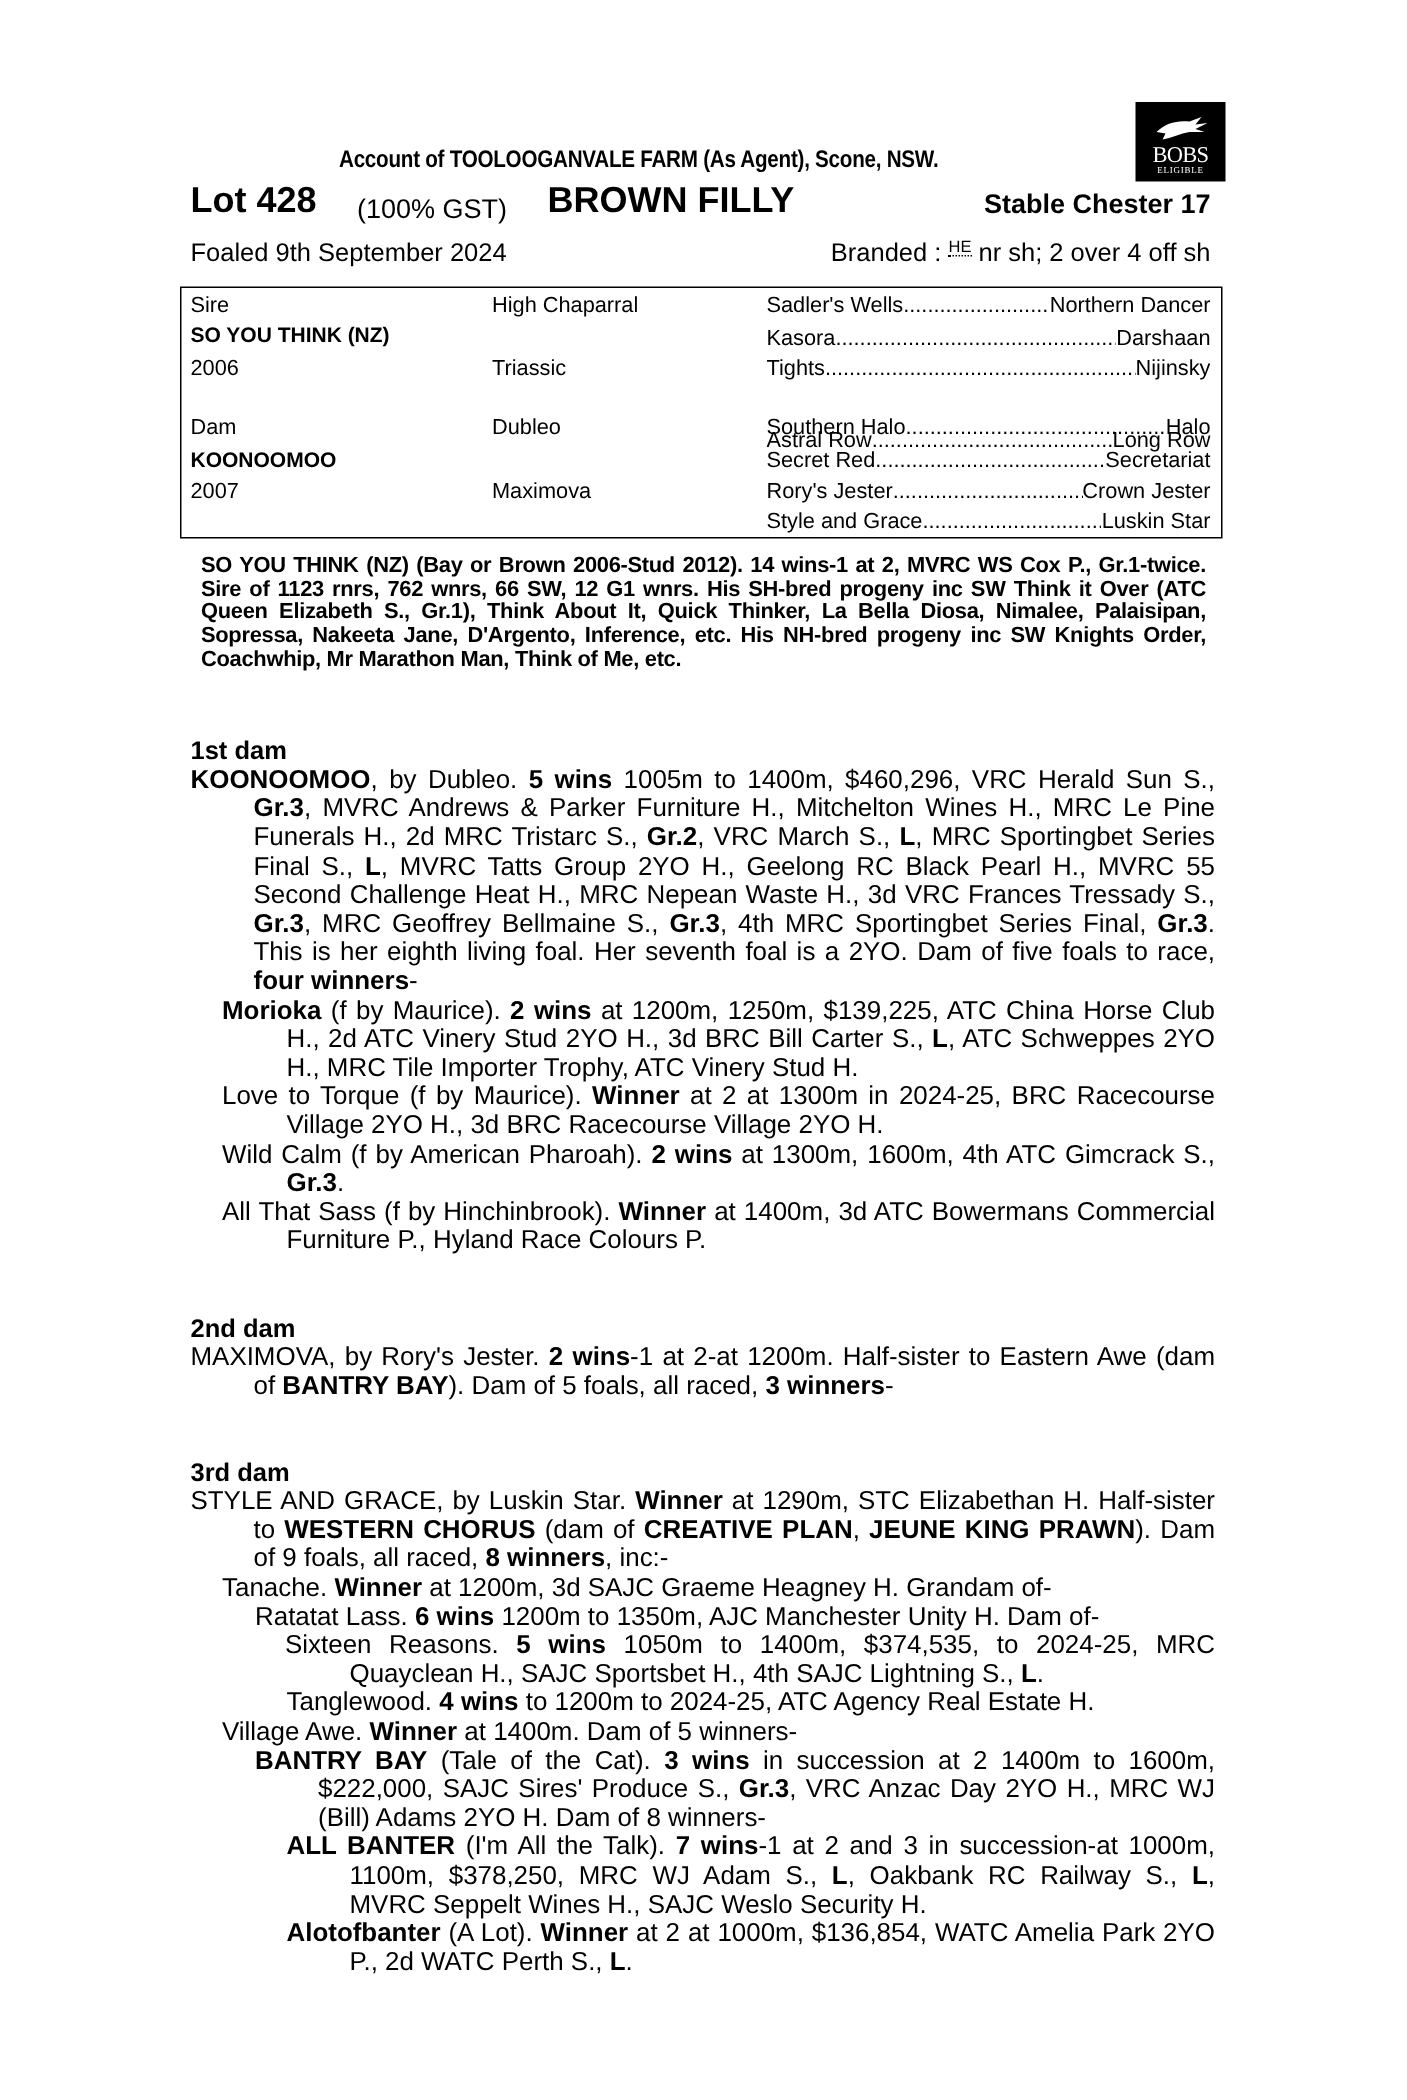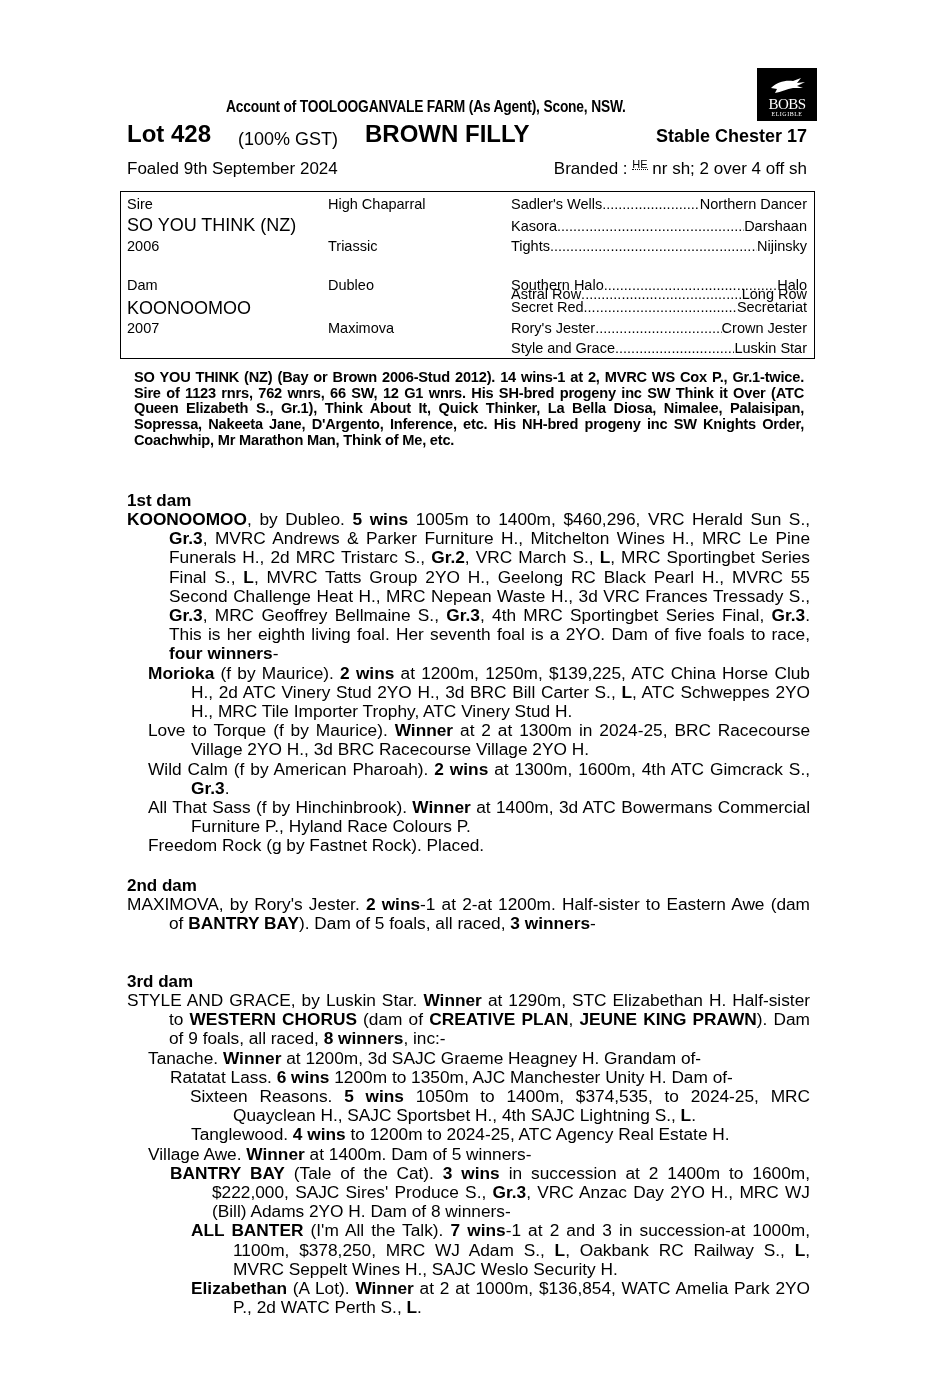--- a/index.html
+++ b/index.html
@@ -12,21 +12,21 @@
   .lotline { position: absolute; left: 127px; top: 120px; width: 683px; height: 30px; }
   .lot-label { position: absolute; left: 0; top: 0; font-weight: bold; font-size: 24px; }
   .gst { position: absolute; left: 111px; top: 9px; font-size: 18px; }
   .sex { position: absolute; left: 238px; top: 0; font-weight: bold; font-size: 24px; }
   .stable { position: absolute; right: 3px; top: 6px; font-weight: bold; font-size: 18px; }
   .foaled { position: absolute; left: 127px; top: 159px; font-size: 17px; }
   .branded { position: absolute; right: 131px; top: 159px; font-size: 17px; white-space: nowrap; }
   .brand-mark { display: inline-block; font-size: 11px; vertical-align: 6px; border-bottom: 1px dotted #000; line-height: 10px; }
   .pedigree { position: absolute; left: 120px; top: 191px; width: 695px; height: 168px; border: 1.5px solid #000; box-sizing: border-box; }
   .ped-cell { position: absolute; font-size: 14.5px; white-space: nowrap; }
-  .ped-bold { font-weight: normal; font-size: 18px; }
+  .ped-bold { font-weight: bold; font-size: 14px; }
   .gd { position: absolute; left: 390px; width: 296px; font-size: 14.5px; display: flex; white-space: nowrap; overflow: hidden; }
   .gd .dots { flex: 1; overflow: hidden; }
   .gd .dots::before { content: "................................................................................................"; letter-spacing: 0px; }
   .sire-note { position: absolute; left: 134px; top: 370px; width: 670px; font-weight: bold; font-size: 14.6px; line-height: 15.7px; text-align: justify; letter-spacing: -0.2px; }
   .section { position: absolute; left: 127px; width: 683px; font-size: 17.3px; line-height: 19.2px; }
   .section h3 { margin: 0; font-size: 17px; font-weight: 900; line-height: 19px; }
   .para { text-align: justify; }
   .para b { font-weight: 900; }
   .indent0 { padding-left: 42px; text-indent: -42px; }
   .indent1 { padding-left: 64px; text-indent: -43px; }
@@ -119,32 +119,31 @@
 <div class="sire-note last-line-left">SO YOU THINK (NZ) (Bay or Brown 2006-Stud 2012). 14 wins-1 at 2, MVRC WS Cox P., Gr.1-twice. Sire of 1123 rnrs, 762 wnrs, 66 SW, 12 G1 wnrs. His SH-bred progeny inc SW Think it Over (ATC Queen Elizabeth S., Gr.1), Think About It, Quick Thinker, La Bella Diosa, Nimalee, Palaisipan, Sopressa, Nakeeta Jane, D'Argento, Inference, etc. His NH-bred progeny inc SW Knights Order, Coachwhip, Mr Marathon Man, Think of Me, etc.</div>
 
 <div class="section" style="top:491px;">
   <h3>1st dam</h3>
   <div class="para indent0 last-line-left"><b>KOONOOMOO</b><span>, by Dubleo. </span><b>5 wins</b><span> 1005m to 1400m, $460,296, VRC Herald Sun S., </span><b>Gr.3</b><span>, MVRC Andrews &amp; Parker Furniture H., Mitchelton Wines H., MRC Le Pine Funerals H., 2d MRC Tristarc S., </span><b>Gr.2</b><span>, VRC March S., </span><b>L</b><span>, MRC Sportingbet Series Final S., </span><b>L</b><span>, MVRC Tatts Group 2YO H., Geelong RC Black Pearl H., MVRC 55 Second Challenge Heat H., MRC Nepean Waste H., 3d VRC Frances Tressady S., </span><b>Gr.3</b><span>, MRC Geoffrey Bellmaine S., </span><b>Gr.3</b><span>, 4th MRC Sportingbet Series Final, </span><b>Gr.3</b><span>. This is her eighth living foal. Her seventh foal is a 2YO. Dam of five foals to race, </span><b>four winners</b><span>-</span></div>
 
   <div class="para indent1 last-line-left"><b>Morioka</b><span> (f by Maurice). </span><b>2 wins</b><span> at 1200m, 1250m, $139,225, ATC China Horse Club H., 2d ATC Vinery Stud 2YO H., 3d BRC Bill Carter S., </span><b>L</b><span>, ATC Schweppes 2YO H., MRC Tile Importer Trophy, ATC Vinery Stud H.</span></div>
   <div class="para indent1 last-line-left"><span>Love to Torque</span><span> (f by Maurice). </span><b>Winner</b><span> at 2 at 1300m in 2024-25, BRC Racecourse Village 2YO H., 3d BRC Racecourse Village 2YO H.</span></div>
   <div class="para indent1 last-line-left"><span>Wild Calm</span><span> (f by American Pharoah). </span><b>2 wins</b><span> at 1300m, 1600m, 4th ATC Gimcrack S., </span><b>Gr.3</b><span>.</span></div>
   <div class="para indent1 last-line-left"><span>All That Sass</span><span> (f by Hinchinbrook). </span><b>Winner</b><span> at 1400m, 3d ATC Bowermans Commercial Furniture P., Hyland Race Colours P.</span></div>
-  <div class="para indent1 last-line-left"><span>Freedom Rock</span><span> (g by Fastnet Rock). Placed.</span></div>
 </div>
 
 <div class="section" style="top:876px;">
   <h3>2nd dam</h3>
   <div class="para indent0 last-line-left"><span>MAXIMOVA, by Rory's Jester. </span><b>2 wins</b><span>-1 at 2-at 1200m. Half-sister to Eastern Awe (dam of </span><b>BANTRY BAY</b><span>). Dam of 5 foals, all raced, </span><b>3 winners</b><span>-</span></div>
 </div>
 
 <div class="section" style="top:972px;">
   <h3>3rd dam</h3>
   <div class="para indent0 last-line-left"><span>STYLE AND GRACE, by Luskin Star. </span><b>Winner</b><span> at 1290m, STC Elizabethan H. Half-sister to </span><b>WESTERN CHORUS</b><span> (dam of </span><b>CREATIVE PLAN</b><span>, </span><b>JEUNE KING PRAWN</b><span>). Dam of 9 foals, all raced, </span><b>8 winners</b><span>, inc:-</span></div>
   <div class="para indent1 last-line-left"><span>Tanache. </span><b>Winner</b><span> at 1200m, 3d SAJC Graeme Heagney H. Grandam of-</span></div>
   <div class="para indent5 last-line-left"><span>Ratatat Lass. </span><b>6 wins</b><span> 1200m to 1350m, AJC Manchester Unity H. Dam of-</span></div>
   <div class="para indent6 last-line-left" style="padding-left:106px;text-indent:-43px;"><span>Sixteen Reasons. </span><b>5 wins</b><span> 1050m to 1400m, $374,535, to 2024-25, MRC Quayclean H., SAJC Sportsbet H., 4th SAJC Lightning S., </span><b>L</b><span>.</span></div>
   <div class="para indent6 last-line-left" style="padding-left:64px;text-indent:0;"><span>Tanglewood. </span><b>4 wins</b><span> to 1200m to 2024-25, ATC Agency Real Estate H.</span></div>
   <div class="para indent1 last-line-left"><span>Village Awe. </span><b>Winner</b><span> at 1400m. Dam of 5 winners-</span></div>
   <div class="para last-line-left" style="padding-left:85px;text-indent:-42px;"><b>BANTRY BAY</b><span> (Tale of the Cat). </span><b>3 wins</b><span> in succession at 2 1400m to 1600m, $222,000, SAJC Sires' Produce S., </span><b>Gr.3</b><span>, VRC Anzac Day 2YO H., MRC WJ (Bill) Adams 2YO H. Dam of 8 winners-</span></div>
   <div class="para last-line-left" style="padding-left:106px;text-indent:-42px;"><b>ALL BANTER</b><span> (I'm All the Talk). </span><b>7 wins</b><span>-1 at 2 and 3 in succession-at 1000m, 1100m, $378,250, MRC WJ Adam S., </span><b>L</b><span>, Oakbank RC Railway S., </span><b>L</b><span>, MVRC Seppelt Wines H., SAJC Weslo Security H.</span></div>
-  <div class="para last-line-left" style="padding-left:106px;text-indent:-42px;"><b>Elizabethan</b><span> (A Lot). </span><b>Winner</b><span> at 2 at 1000m, $136,854, WATC Amelia Park 2YO P., 2d WATC Perth S., </span><b>L</b><span>.</span></div>
+  <div class="para last-line-left" style="padding-left:106px;text-indent:-42px;"><b>Alotofbanter</b><span> (A Lot). </span><b>Winner</b><span> at 2 at 1000m, $136,854, WATC Amelia Park 2YO P., 2d WATC Perth S., </span><b>L</b><span>.</span></div>
 </div>
 
 </body></html>

